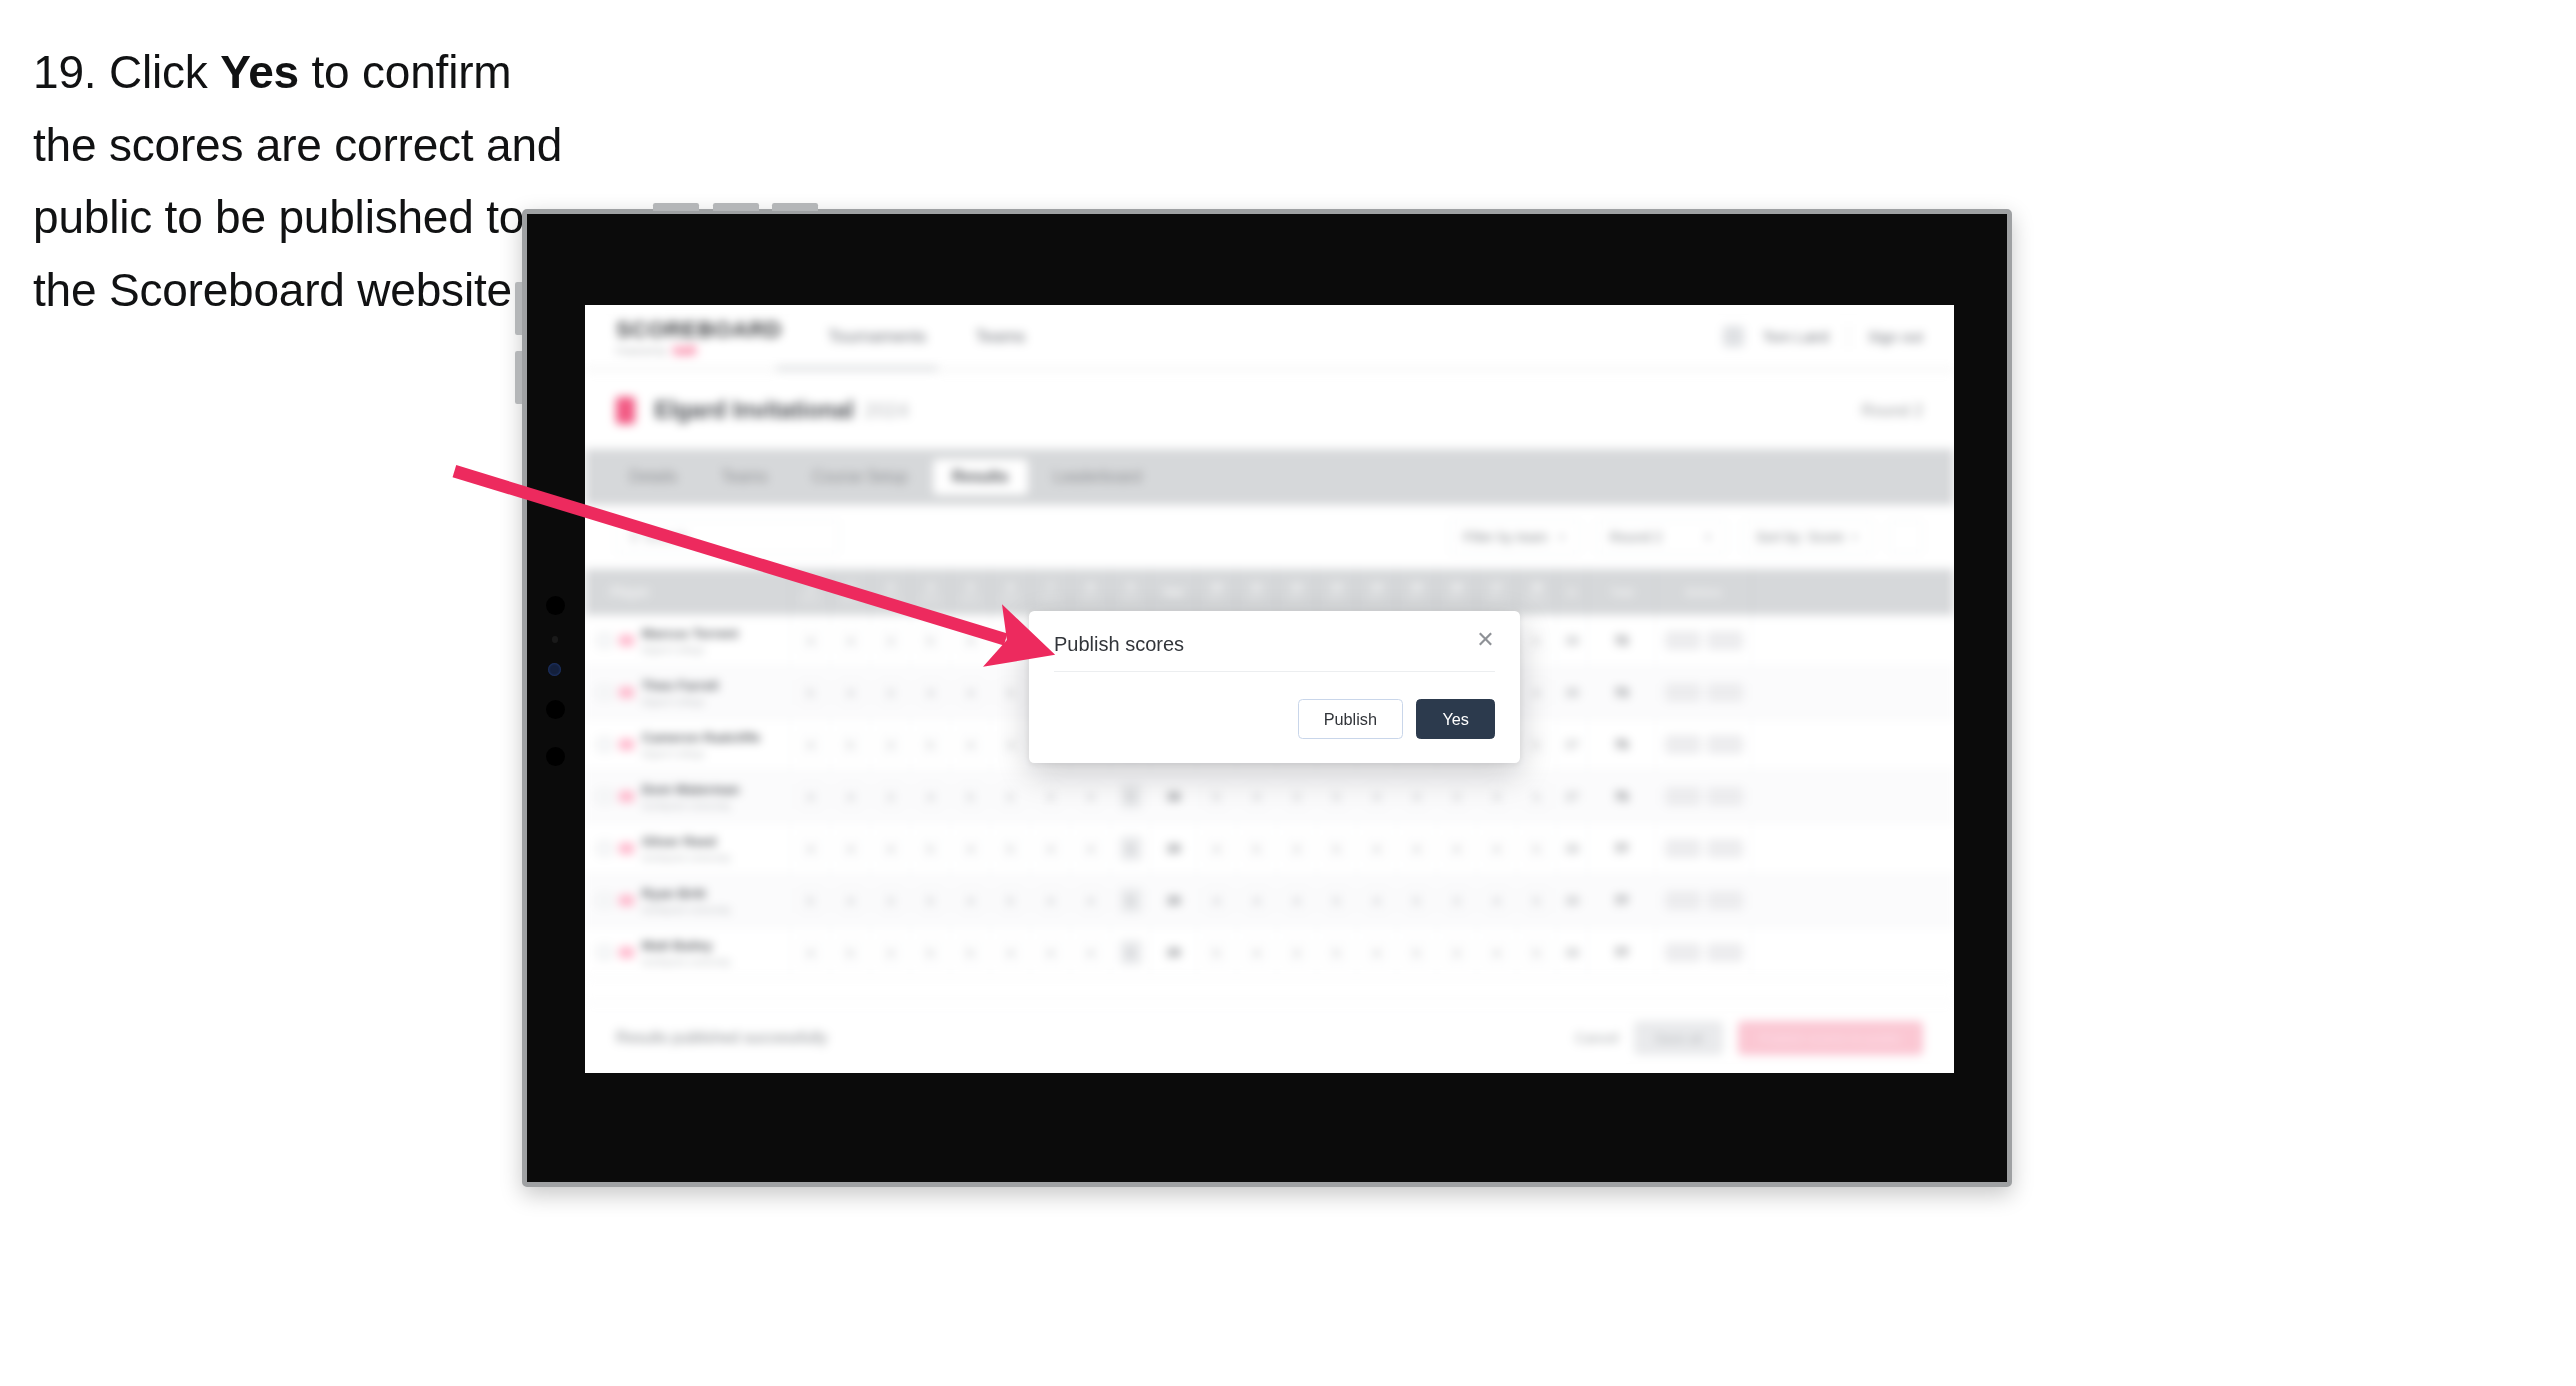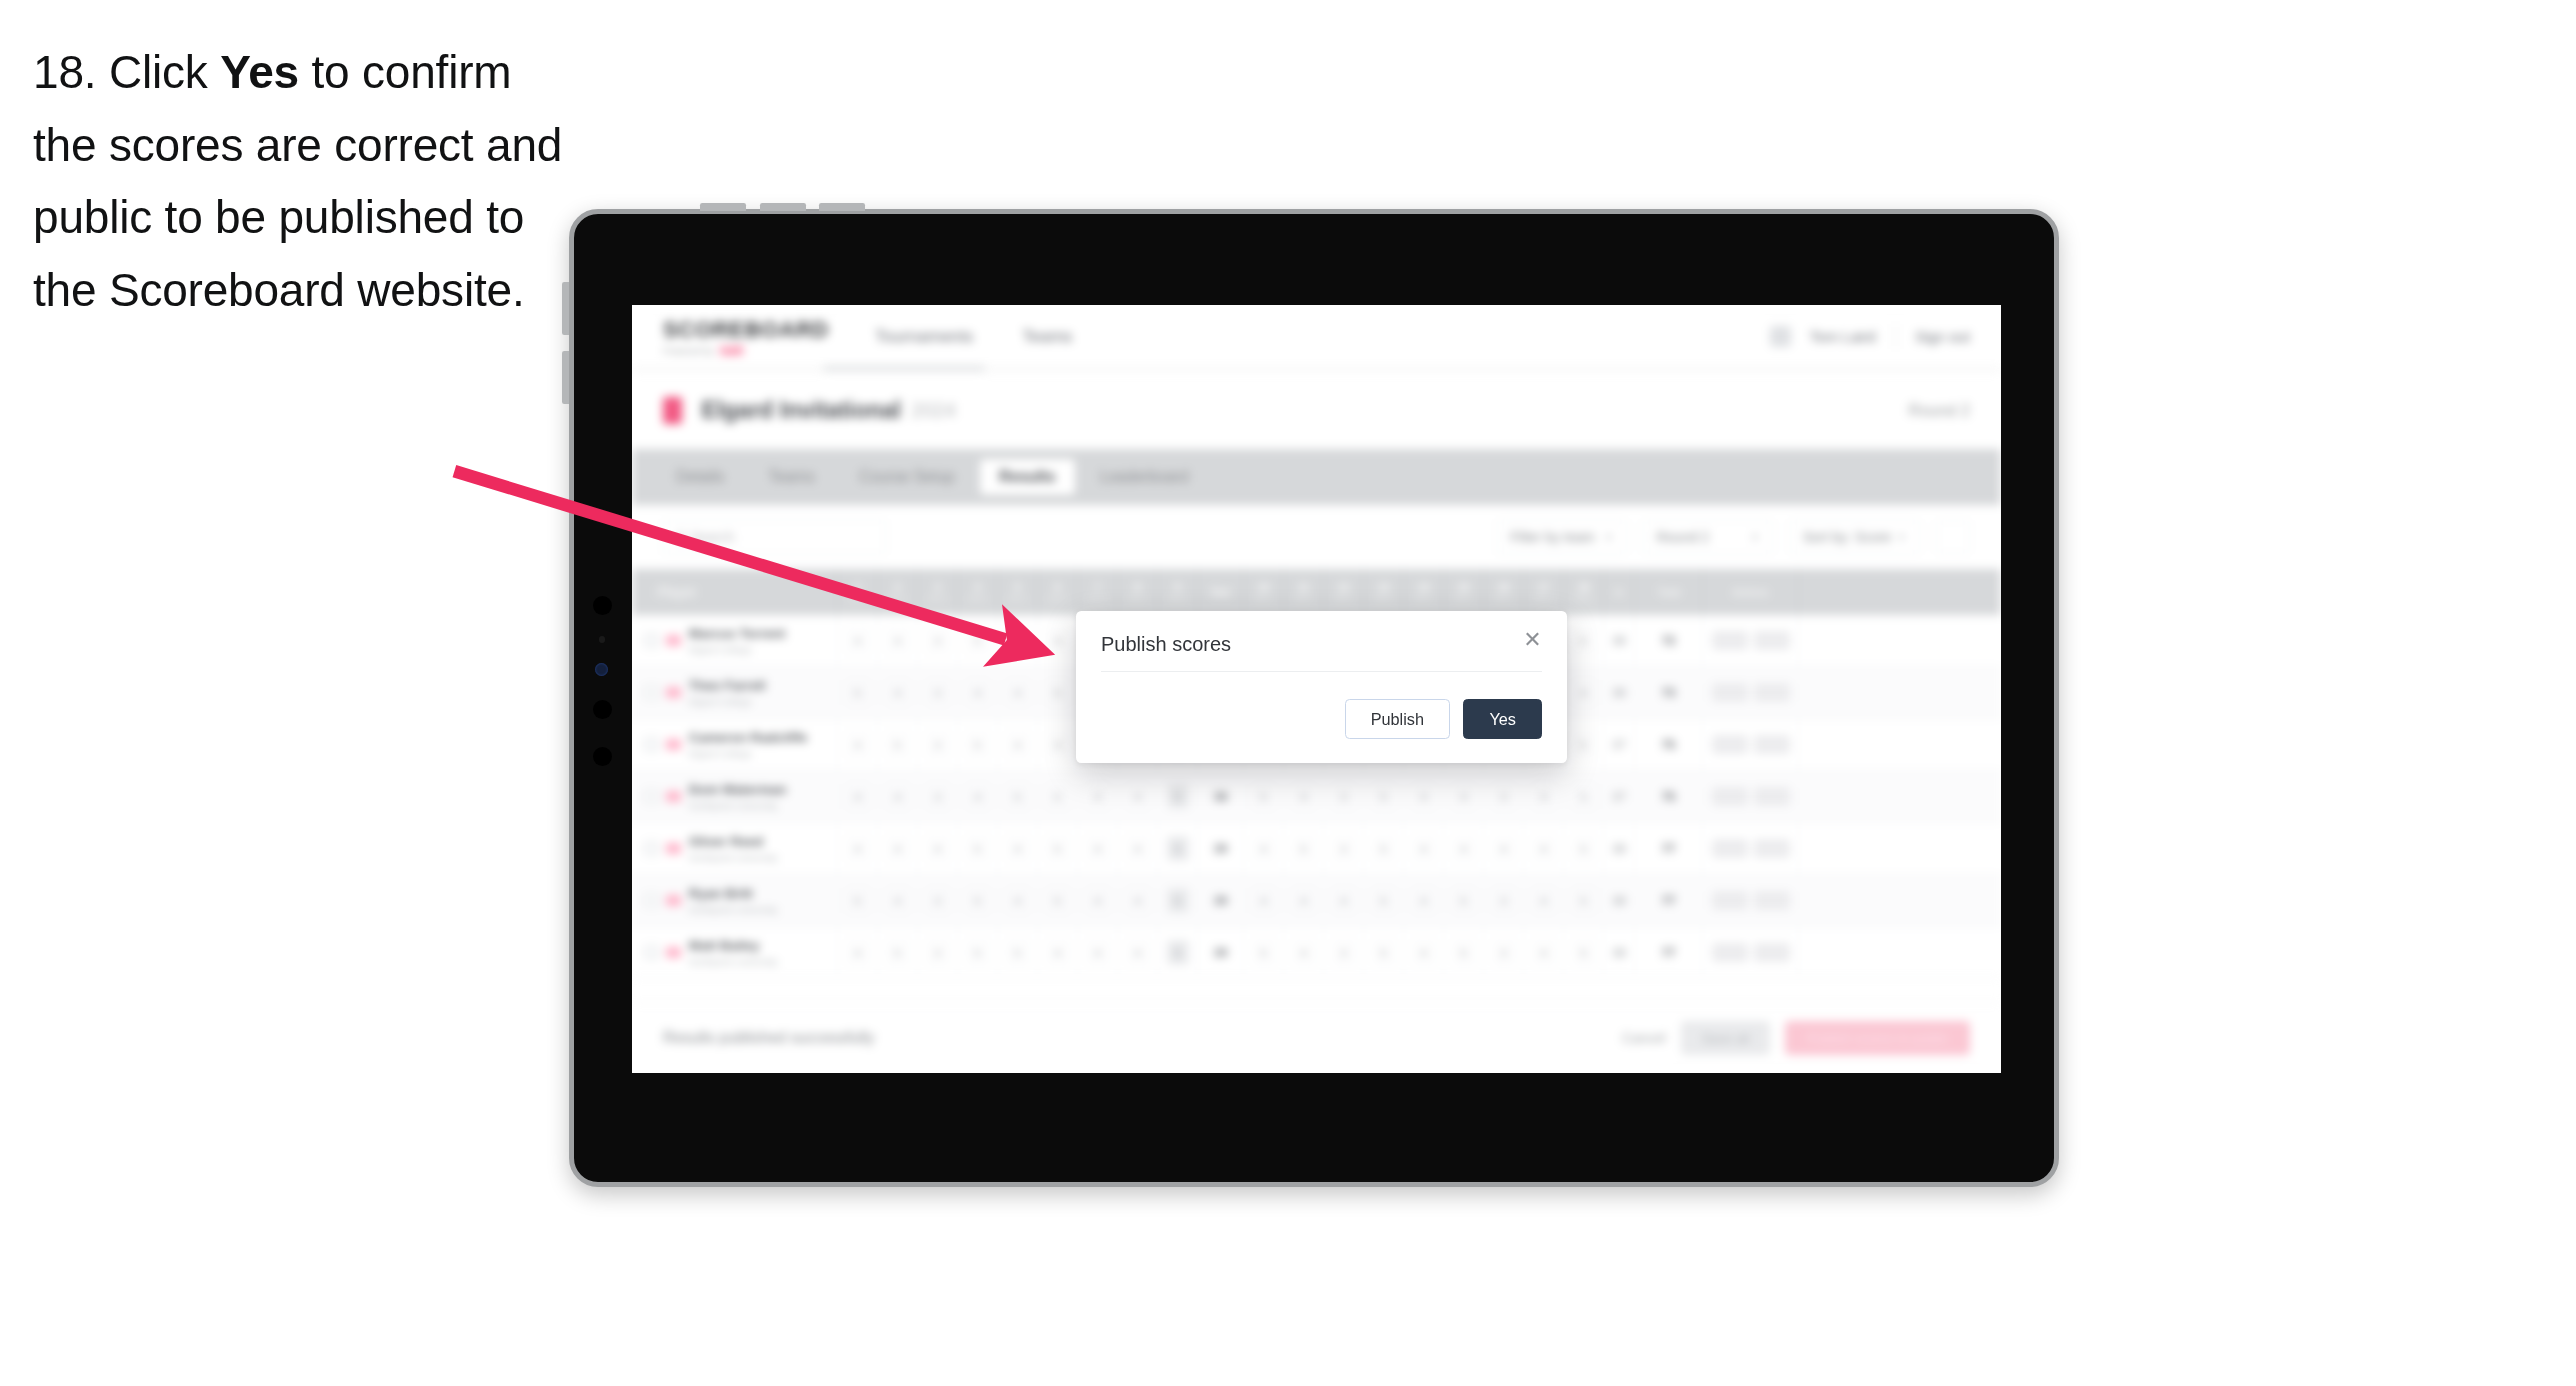--- a/index.html
+++ b/index.html
@@ -24,26 +24,26 @@
     line-height: 1.58;
     color: #111213;
     font-weight: 400;
     letter-spacing: -0.2px;
   }
   .instruction b { font-weight: 700; }
 
   
   .device {
     position: absolute;
-    left: 569px;
+    left: 522px;
     top: 209px;
     width: 1490px;
     height: 978px;
     background: #0b0b0b;
-    border-radius: 29px;
+    border-radius: 5px;
     border: 5.2px solid #9fa1a3;
     box-shadow: 0 7.4px 22px rgba(0,0,0,0.22);
   }
   
   .top-btn {
     position: absolute;
     top: -11px;
     height: 8.2px;
     background: #b4b6b8;
     border-radius: 2.2px 2.2px 0 0;
@@ -226,21 +226,21 @@
 
   
   .arrow-svg { position: absolute; left: 0; top: 0; width: 2576px; height: 1386px; pointer-events:none; }
 </style>
 </head>
 <body>
 
 <div class="page">
 
   <div class="instruction">
-    <span>18.</span>
+    <span>19.</span>
     <span>Click </span><b>Yes</b><span> to confirm the scores are correct and public to be published to the Scoreboard website.</span>
   </div>
 
   <div class="device">
     <div class="top-btn b1"></div>
     <div class="top-btn b2"></div>
     <div class="top-btn b3"></div>
     <div class="side-btn s1"></div>
     <div class="side-btn s2"></div>
 

